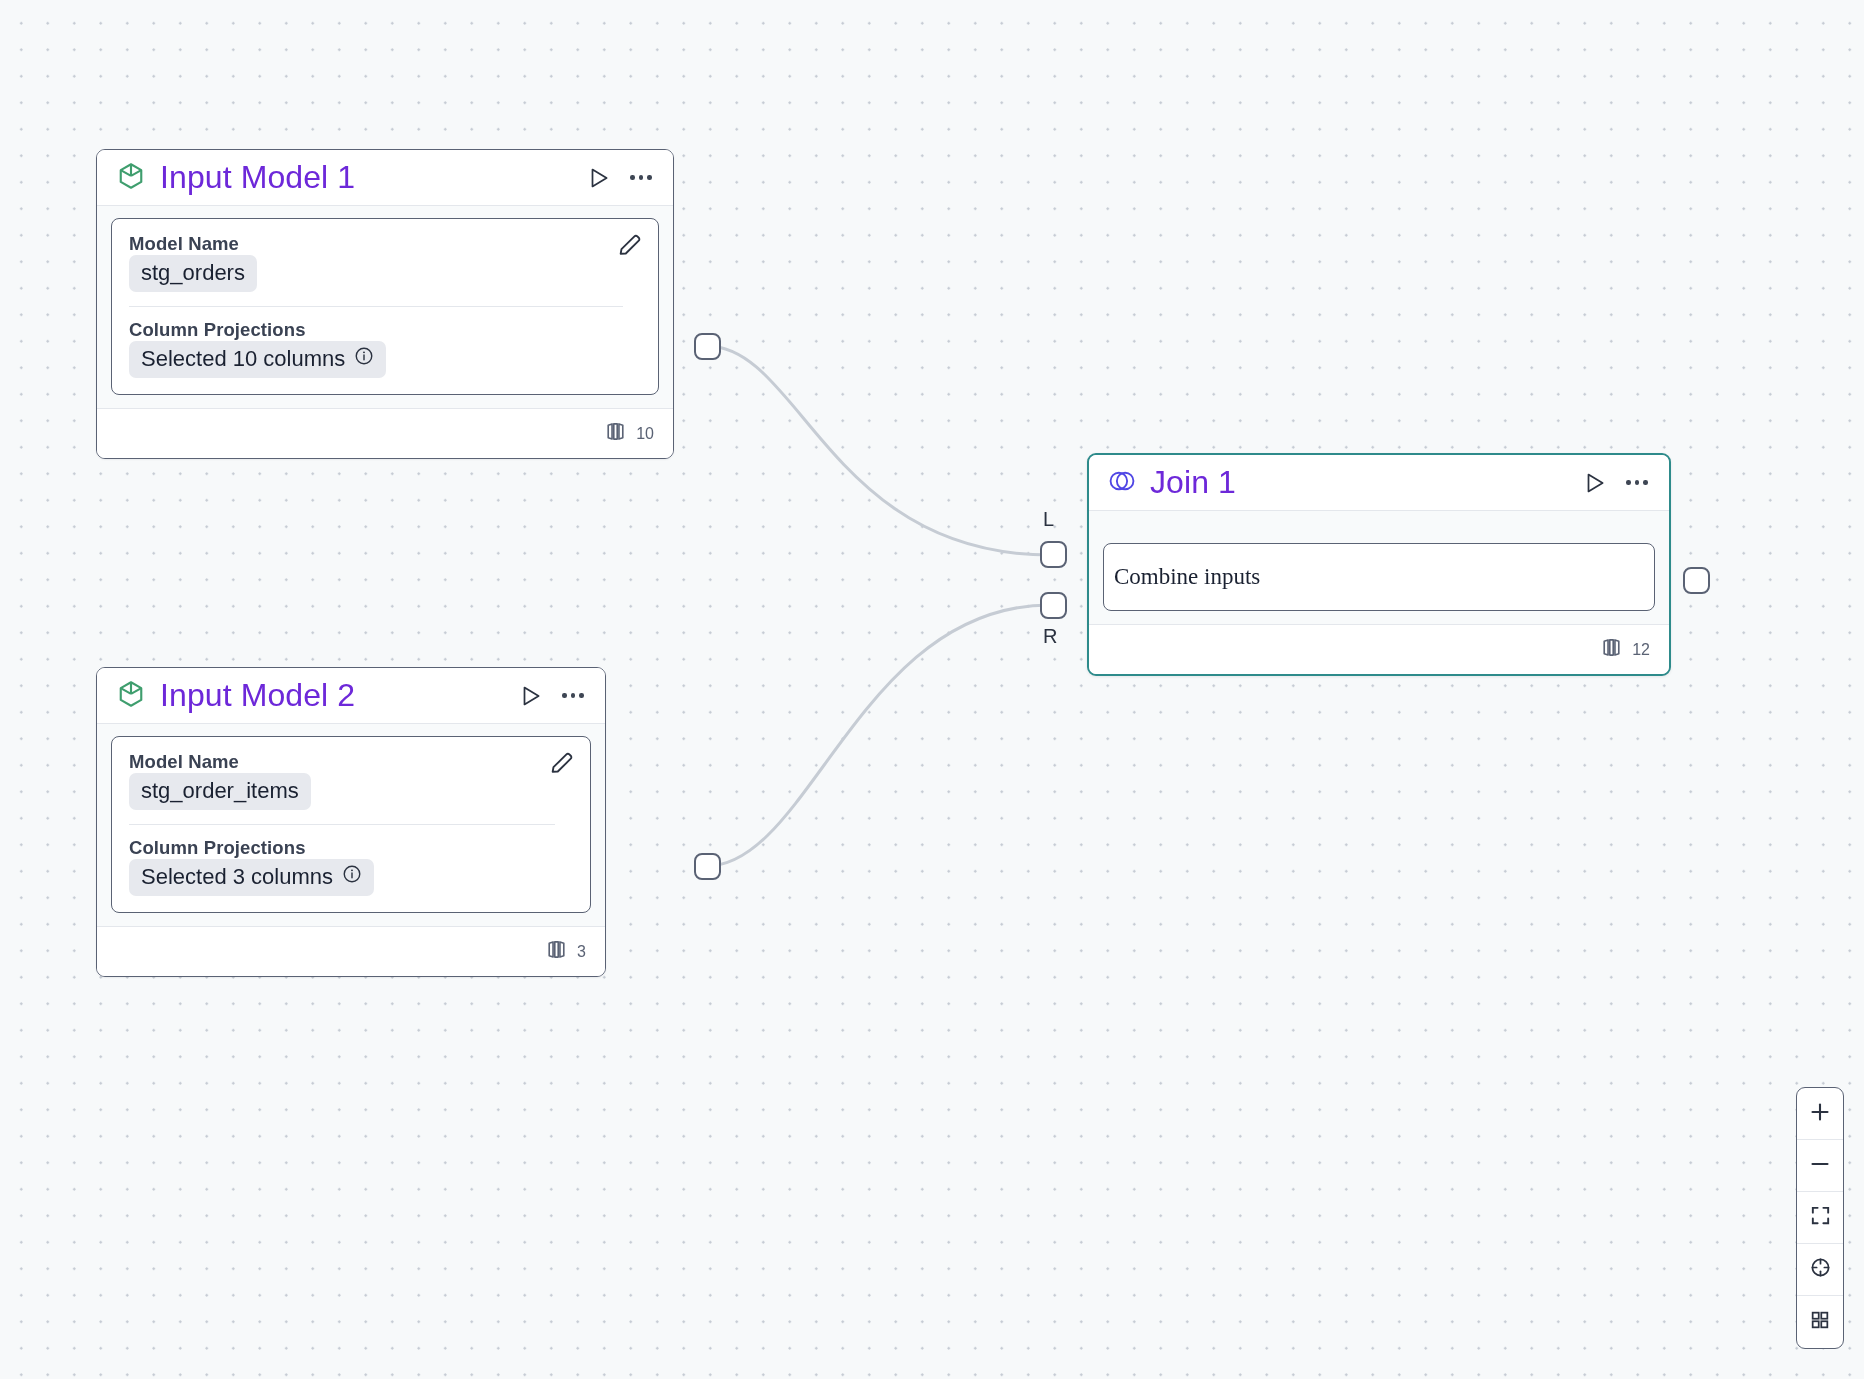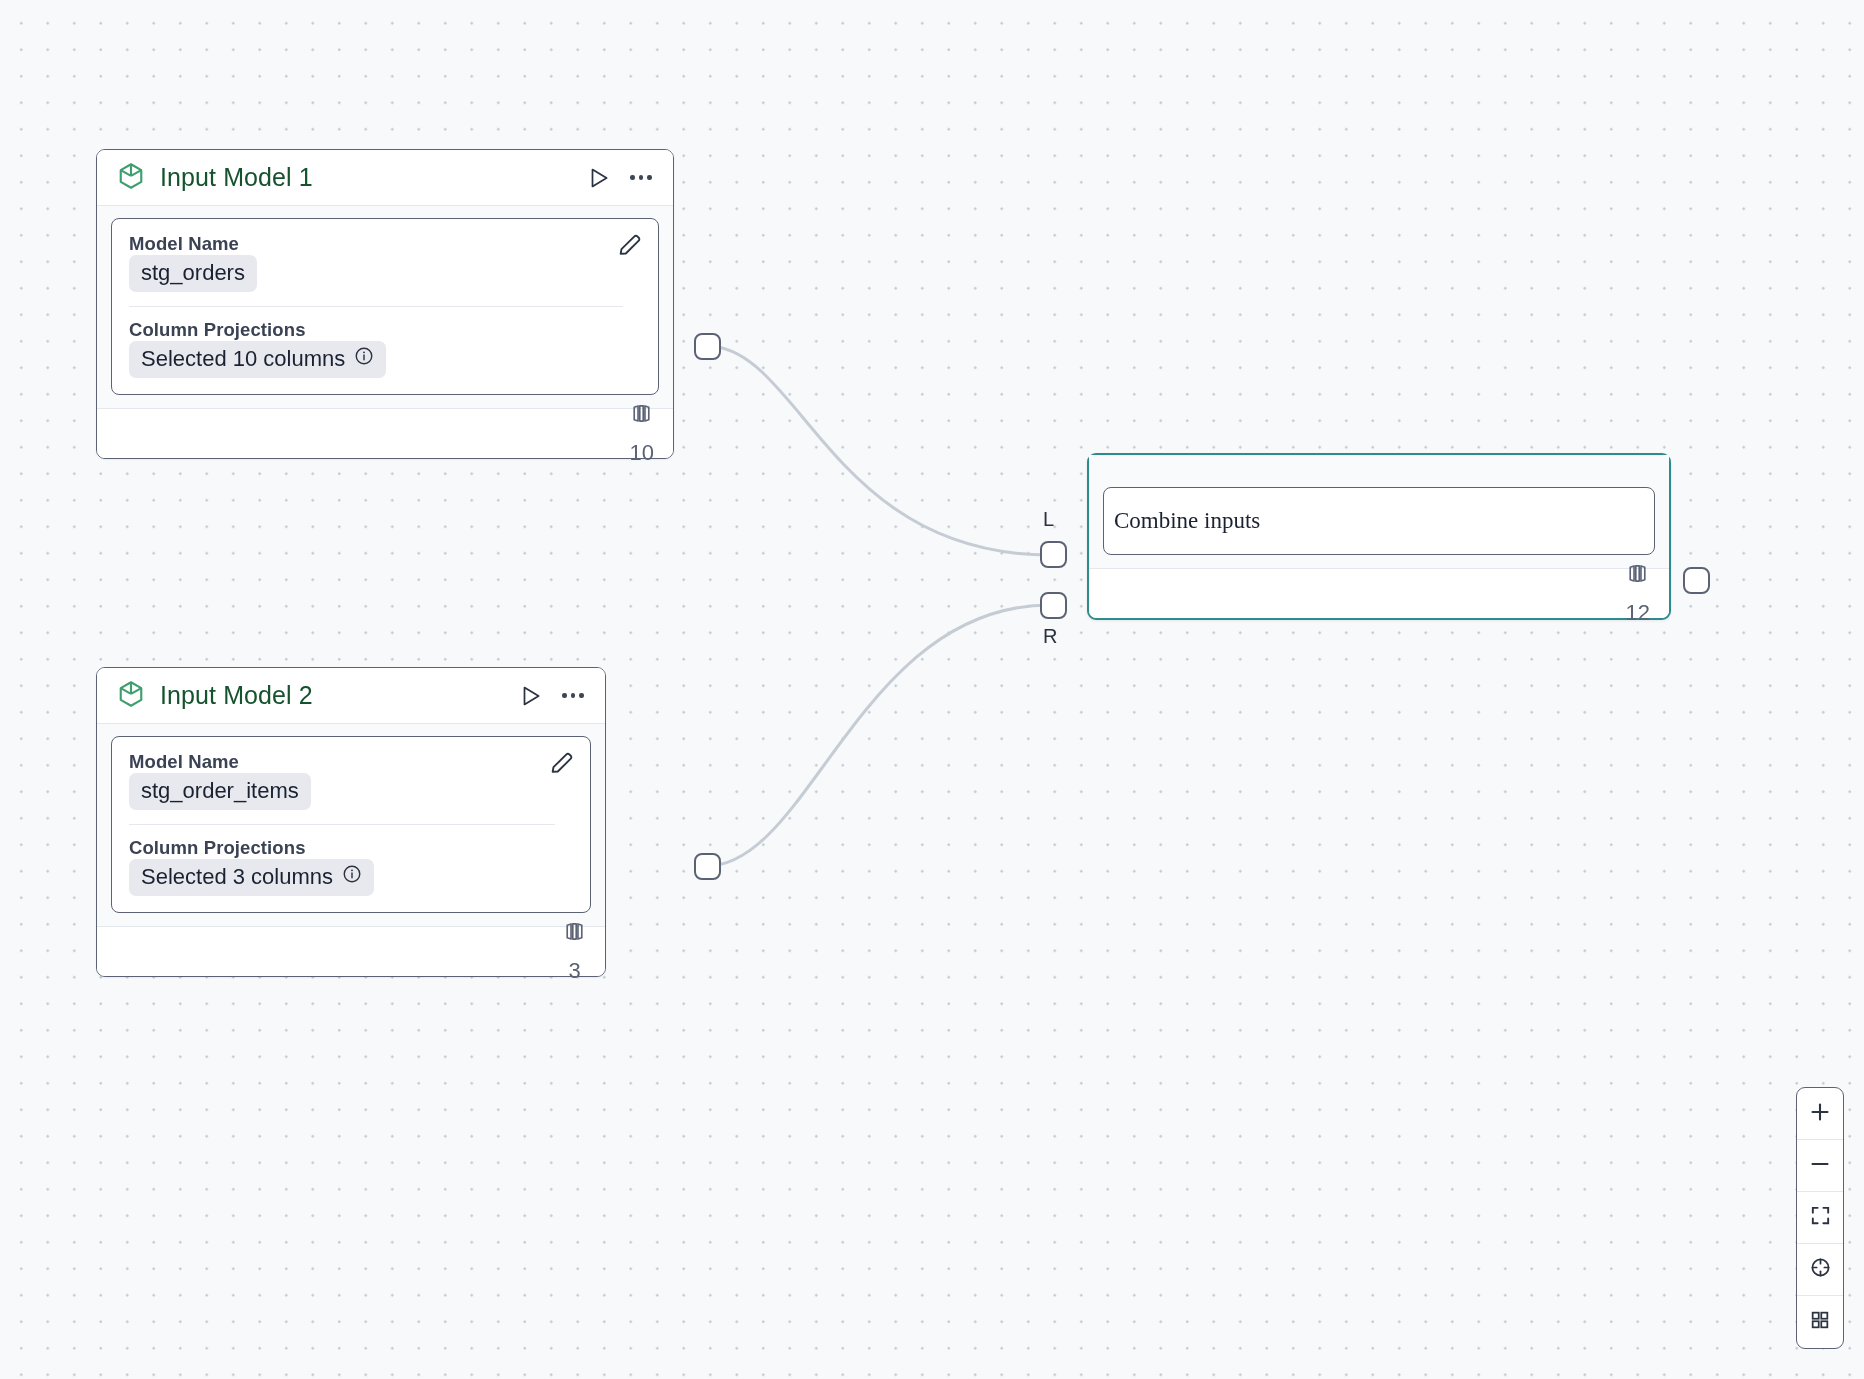--- a/index.html
+++ b/index.html
@@ -42,22 +42,22 @@
   .node-header {
     display: flex;
     align-items: center;
     height: 56px;
     padding: 0 18px 0 19px;
     border-bottom: 1px solid #e4e7ec;
     background: #ffffff;
     border-radius: 8px 8px 0 0;
   }
   .node-header .title {
-    font-size: 25px;
-    color: #14532d;
+    font-size: 32px;
+    color: #6d28d9;
     margin-left: 14px;
     letter-spacing: .1px;
     white-space: nowrap;
   }
   .hdr-actions {
     margin-left: auto;
     display: flex;
     align-items: center;
     gap: 14px;
   }
@@ -123,23 +123,22 @@
     align-items: center;
     justify-content: flex-end;
     padding: 0 19px;
     background: #ffffff;
     border-radius: 0 0 8px 8px;
   }
   .count-badge {
     display: flex;
     align-items: center;
     gap: 9px;
-    font-size: 22px;
+    font-size: 16px;
     color: #5a6274;
-    flex-direction: column;
   }
 
   
   .port {
     position: absolute;
     width: 27px; height: 27px;
     background: #ffffff;
     border: 2px solid #5a6274;
     border-radius: 8px;
     cursor: crosshair;
@@ -318,20 +317,41 @@
             <path d="M15.6 4.1 L19.6 5.4 L19.6 18.6 L15.6 19.9 Z"></path>
           </svg>
         </span>
         <span>3</span>
       </span>
     </div>
   </div>
   <div class="port" style="left:694px; top:853px;"></div>
 
   <div class="node selected" style="left:1087px; top:453px; width:584px;">
+    <div class="node-header">
+      <span class="icon">
+        <svg width="28" height="28" viewBox="0 0 24 24" fill="none" stroke="#4f46e5" stroke-width="1.6">
+          <circle cx="9.3" cy="12" r="7.1"></circle>
+          <circle cx="14.7" cy="12" r="7.1"></circle>
+        </svg>
+      </span>
+      <span class="title">Join 1</span>
+      <span class="hdr-actions">
+        <span class="icon-btn">
+          <svg width="26" height="26" viewBox="0 0 24 24" fill="none" stroke="#2b3240" stroke-width="1.6" stroke-linejoin="round">
+            <path d="M6 4.2 L19 12 L6 19.8 Z"></path>
+          </svg>
+        </span>
+        <span class="dots">
+          <i></i>
+            <i></i>
+            <i></i>
+        </span>
+      </span>
+    </div>
     <div class="node-body">
       <button class="combine-btn">Combine inputs</button>
     </div>
     <div class="node-footer">
       <span class="count-badge">
         <span>
           <svg width="23" height="23" viewBox="0 0 24 24" fill="none" stroke="#5a6274" stroke-width="1.7" stroke-linejoin="round">
             <path d="M4.4 5.4 L8.4 4.1 L8.4 19.9 L4.4 18.6 Z"></path>
             <path d="M10.2 4.1 L13.8 4.1 L13.8 19.9 L10.2 19.9 Z"></path>
             <path d="M15.6 4.1 L19.6 5.4 L19.6 18.6 L15.6 19.9 Z"></path>

